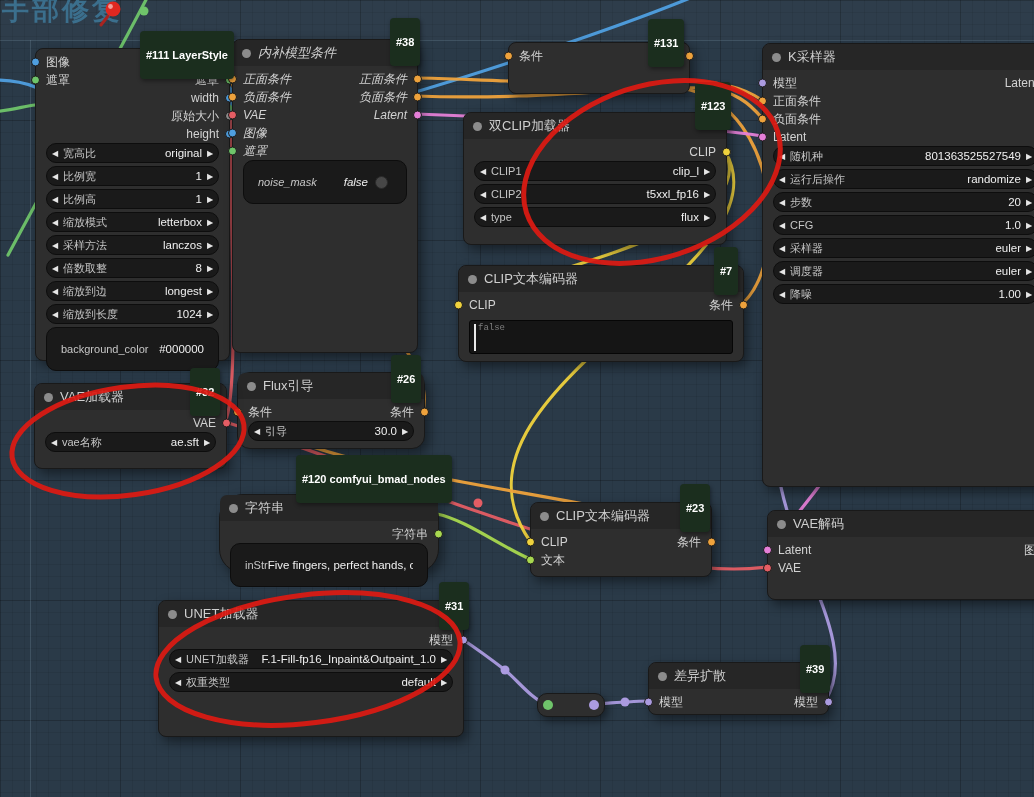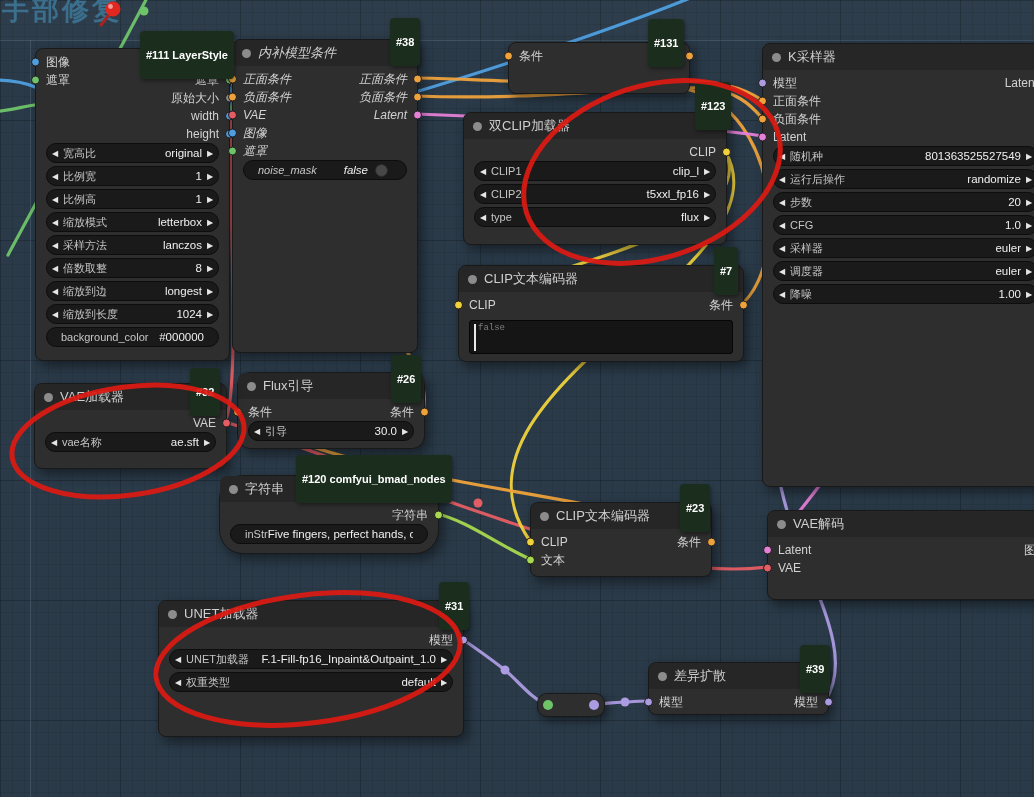--- a/index.html
+++ b/index.html
@@ -34,21 +34,21 @@
   .scell.out{padding-right:10px;margin-left:auto;}
   .pdot{position:absolute;top:50%;width:9px;height:9px;border-radius:50%;border:1px solid #1c1c1c;
     transform:translateY(-50%);box-sizing:border-box;}
   .pdot.l{left:-5px;} .pdot.r{right:-5px;}
   .widgets{position:relative;}
   .wrow{position:relative;height:18px;margin:0 10px 3px 10px;background:#1a1a1a;border:1px solid #0d0d0d;
     border-radius:10px;display:flex;align-items:center;font-size:11px;color:#c6c6c6;overflow:hidden;}
   .wrow .arr{flex:0 0 auto;width:16px;text-align:center;font-size:8px;color:#e6e6e6;cursor:pointer;}
   .wrow .wl{flex:0 0 auto;white-space:nowrap;}
   .wrow .wv{flex:1 1 auto;text-align:right;color:#efefef;font-size:11.5px;white-space:nowrap;overflow:hidden;}
-  .wrow.noarr{padding:0 14px;}
+  .wrow.noarr{padding:12px 14px;}
   .wrow .tog{flex:0 0 auto;width:11px;height:11px;border-radius:50%;background:#474747;margin:0 4px 0 7px;border:1px solid #2a2a2a;}
   .tbox{position:relative;margin:6px 10px 0 10px;height:34px;background:#151515;border:1px solid #060606;
     border-radius:3px;color:#7d7d7d;font-family:"Liberation Mono","DejaVu Sans Mono",monospace;font-size:9px;
     padding:2px 4px 0 8px;box-sizing:border-box;}
   .tbox .caret{position:absolute;left:4px;top:3px;width:2px;height:27px;background:#e8e8e8;}
   .badge{position:absolute;background:#1b2e1e;color:#fff;font-size:11px;font-weight:bold;
     padding:18px 6px;border-radius:4px;white-space:nowrap;box-shadow:1px 2px 4px rgba(0,0,0,.4);}
   #grouptitle{position:absolute;left:2px;top:-8px;z-index:5;font-size:27px;font-weight:bold;
     color:#3f7c9e;opacity:.8;letter-spacing:3px;white-space:nowrap;}
   .reroute{position:absolute;background:#2e2e2e;border:1px solid #191919;border-radius:10px;
@@ -109,28 +109,28 @@
               <span class="pdot l" style="background: rgb(111, 196, 106);"></span>
               <span>遮罩</span>
             </span>
             <span class="scell out">
               <span>遮罩</span>
               <span class="pdot r" style="background: rgb(111, 196, 106);"></span>
             </span>
           </div>
           <div class="srow">
             <span class="scell out">
+              <span>width</span>
+              <span class="pdot r" style="background: rgb(79, 159, 224);"></span>
+            </span>
+          </div>
+          <div class="srow">
+            <span class="scell out">
               <span>原始大小</span>
               <span class="pdot r" style="background: rgb(143, 143, 143);"></span>
-            </span>
-          </div>
-          <div class="srow">
-            <span class="scell out">
-              <span>width</span>
-              <span class="pdot r" style="background: rgb(79, 159, 224);"></span>
             </span>
           </div>
           <div class="srow">
             <span class="scell out">
               <span>height</span>
               <span class="pdot r" style="background: rgb(79, 159, 224);"></span>
             </span>
           </div>
         </div>
         <div class="widgets">
@@ -435,21 +435,21 @@
         </div>
         <div class="widgets">
           <div class="wrow">
             <span class="arr">◀</span>
             <span class="wl">vae名称</span>
             <span class="wv">ae.sft</span>
             <span class="arr">▶</span>
           </div>
         </div>
       </div>
-      <div class="node" style="left: 219px; top: 475px; width: 218px; height: 77px; border-radius: 24px;">
+      <div class="node" style="left: 219px; top: 494px; width: 218px; height: 77px; border-radius: 24px;">
         <div class="ntitle">
           <span class="cdot"></span>
           <span>字符串</span>
         </div>
         <div class="slots">
           <div class="srow">
             <span class="scell out">
               <span>字符串</span>
               <span class="pdot r" style="background: rgb(168, 216, 79);"></span>
             </span>

